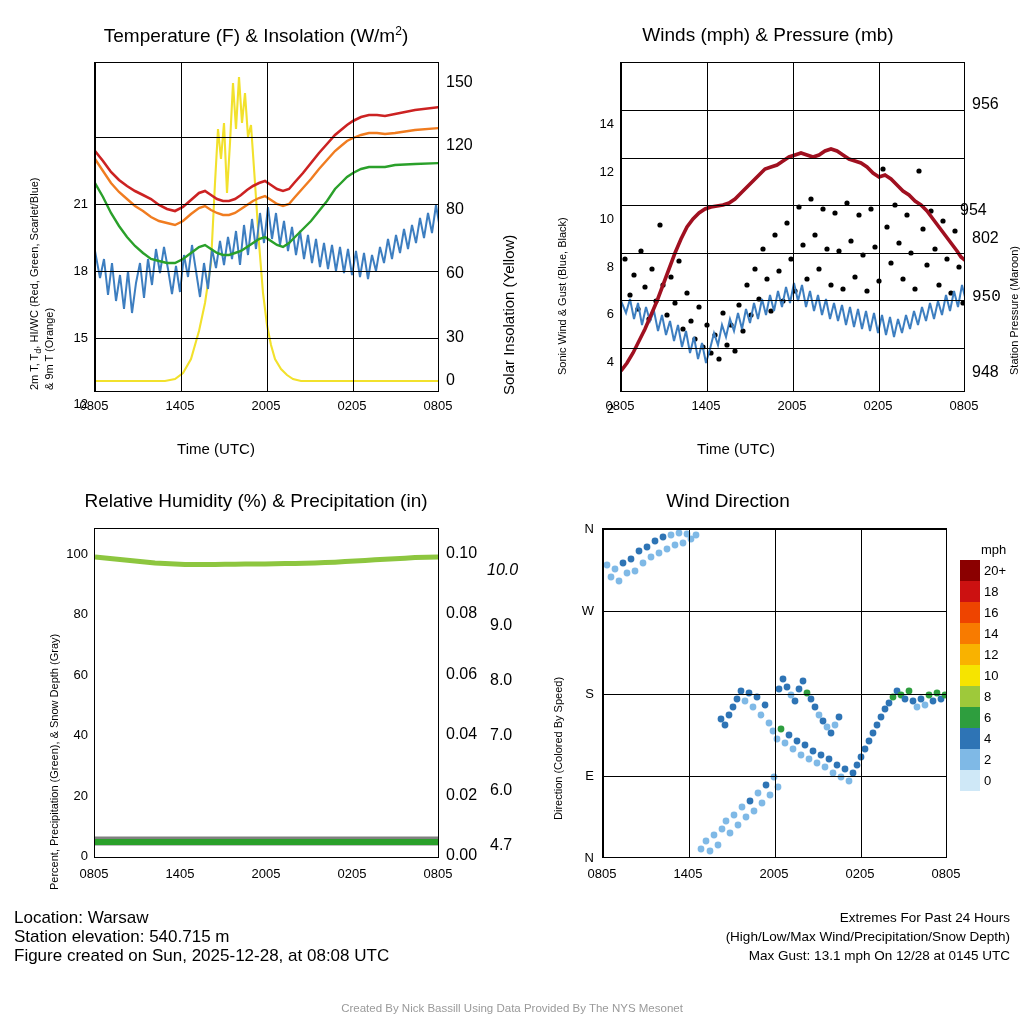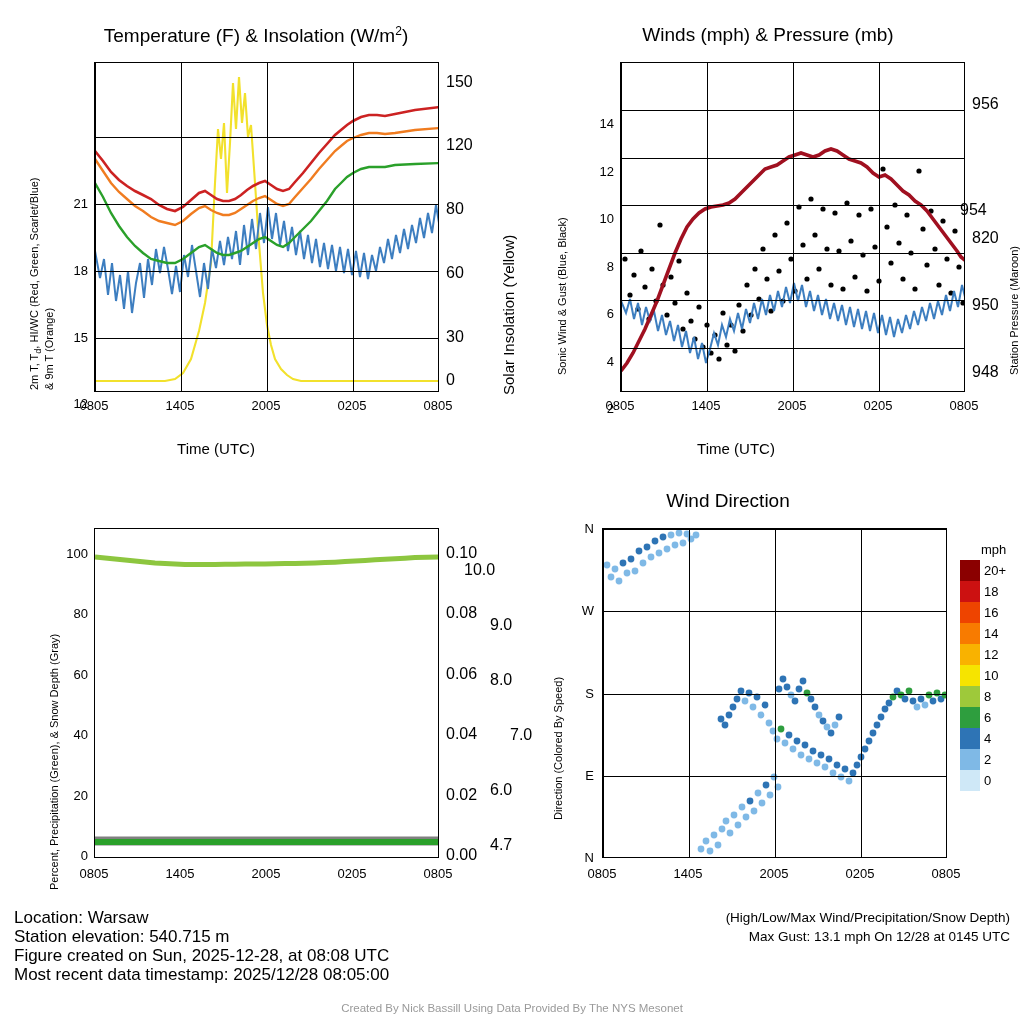--- a/index.html
+++ b/index.html
@@ -244,35 +244,36 @@
 
   <div class="tick-y" style="left:74px; top:408px; width:28px;">2</div>
   <div class="tick-y" style="left:74px; top:361px; width:28px;">4</div>
   <div class="tick-y" style="left:74px; top:313px; width:28px;">6</div>
   <div class="tick-y" style="left:74px; top:266px; width:28px;">8</div>
   <div class="tick-y" style="left:68px; top:218px; width:34px;">10</div>
   <div class="tick-y" style="left:68px; top:171px; width:34px;">12</div>
   <div class="tick-y" style="left:68px; top:123px; width:34px;">14</div>
 
   <div class="tick-y-r" style="left:460px; top:372px;">948</div>
-  <div class="tick-y-r" style="left:460px; top:305px;">950</div>
-  <div class="tick-y-r" style="left:460px; top:238px;">820</div>
+  <div class="tick-y-r" style="left:460px; top:297px;font-family:Liberation Mono, monospace;">950</div>
+  <div class="tick-y-r" style="left:460px; top:238px;">802</div>
   <div class="tick-y-r" style="left:448px; top:171px;margin-top:39px;">954</div>
   <div class="tick-y-r" style="left:460px; top:104px;">956</div>
 
   <div class="tick-x" style="left:108px; top:398px;">0805</div>
   <div class="tick-x" style="left:194px; top:398px;">1405</div>
   <div class="tick-x" style="left:280px; top:398px;">2005</div>
   <div class="tick-x" style="left:366px; top:398px;">0205</div>
   <div class="tick-x" style="left:452px; top:398px;">0805</div>
   <div class="axlabel-x" style="top:440px; left:-32px; width:512px;">Time (UTC)</div>
 </div>
 
 <div class="panel" style="left:0px; top:470px; width:512px; height:440px;">
 
+  <div class="ptitle" style="top:20px; left:0; width:512px;">Relative Humidity (%) &amp; Precipitation (in)</div>
 
   <div class="axlabel-y" style="left:48px; top:420px;">Percent, Precipitation (Green), &amp; Snow Depth (Gray)</div>
 
   <div class="plotbox" style="left:94px; top:58px; width:345px; height:330px;">
     <svg width="345" height="330" viewBox="0 0 345 330">
 
       <polyline fill="none" stroke="#8dc63f" stroke-width="5" points="0,28 10,29 20,30 30,31 40,32 50,33 60,34 70,34.5 80,35 90,35.5 100,35.6 110,35.6 120,35.4 130,35.2 140,35.2 150,35.1 160,35 170,34.9 180,34.8 190,34.6 200,34.4 210,34.2 220,34 230,33.6 240,33.2 250,32.6 260,32 270,31.4 280,30.8 290,30.2 300,29.8 310,29.2 320,28.6 332,28.2 345,28"></polyline>
 
       <line x1="0" y1="312" x2="345" y2="312" stroke="#808080" stroke-width="9"></line>
       <line x1="0" y1="313" x2="345" y2="313" stroke="#2aa02a" stroke-width="6"></line>
@@ -288,24 +289,24 @@
 
   <div class="tick-y-r" style="left:446px; top:385px;">0.00</div>
   <div class="tick-y-r" style="left:446px; top:325px;">0.02</div>
   <div class="tick-y-r" style="left:446px; top:264px;">0.04</div>
   <div class="tick-y-r" style="left:446px; top:204px;">0.06</div>
   <div class="tick-y-r" style="left:446px; top:143px;">0.08</div>
   <div class="tick-y-r" style="left:446px; top:83px;">0.10</div>
 
   <div class="tick-y-r" style="left:490px; top:375px;">4.7</div>
   <div class="tick-y-r" style="left:490px; top:320px;">6.0</div>
-  <div class="tick-y-r" style="left:490px; top:265px;margin-left:20px;">7.0</div>
+  <div class="tick-y-r" style="left:490px; top:265px;">7.0</div>
   <div class="tick-y-r" style="left:490px; top:210px;">8.0</div>
   <div class="tick-y-r" style="left:490px; top:155px;">9.0</div>
-  <div class="tick-y-r" style="left:464px; top:100px;">10.0</div>
+  <div class="tick-y-r" style="left:487px; top:100px;font-style:italic;">10.0</div>
 
   <div class="tick-x" style="left:94px; top:396px;">0805</div>
   <div class="tick-x" style="left:180px; top:396px;">1405</div>
   <div class="tick-x" style="left:266px; top:396px;">2005</div>
   <div class="tick-x" style="left:352px; top:396px;">0205</div>
   <div class="tick-x" style="left:438px; top:396px;">0805</div>
 </div>
 
 <div class="panel" style="left:512px; top:470px; width:512px; height:440px;">
 
@@ -487,21 +488,21 @@
       <div class="legend-lab" style="left: 24px; top: 199px;">2</div>
       <div class="legend-swatch" style="left: 0px; top: 210px; background: rgb(207, 232, 247);"></div>
       <div class="legend-lab" style="left: 24px; top: 220px;">0</div>
     </div>
 </div>
 
 <div class="footer-left">
   <div>Location: Warsaw</div>
   <div>Station elevation: 540.715 m</div>
   <div>Figure created on Sun, 2025-12-28, at 08:08 UTC</div>
-  <div>Most recent data timestamp: 2025/12/28 08:05:00</div>
 </div>
 
 <div class="footer-right">
+  <div>Extremes For Past 24 Hours</div>
   <div>(High/Low/Max Wind/Precipitation/Snow Depth)</div>
   <div>Max Gust: 13.1 mph On 12/28 at 0145 UTC</div>
 </div>
 
 <div class="credit">Created By Nick Bassill Using Data Provided By The NYS Mesonet</div>
 
 </body></html>

